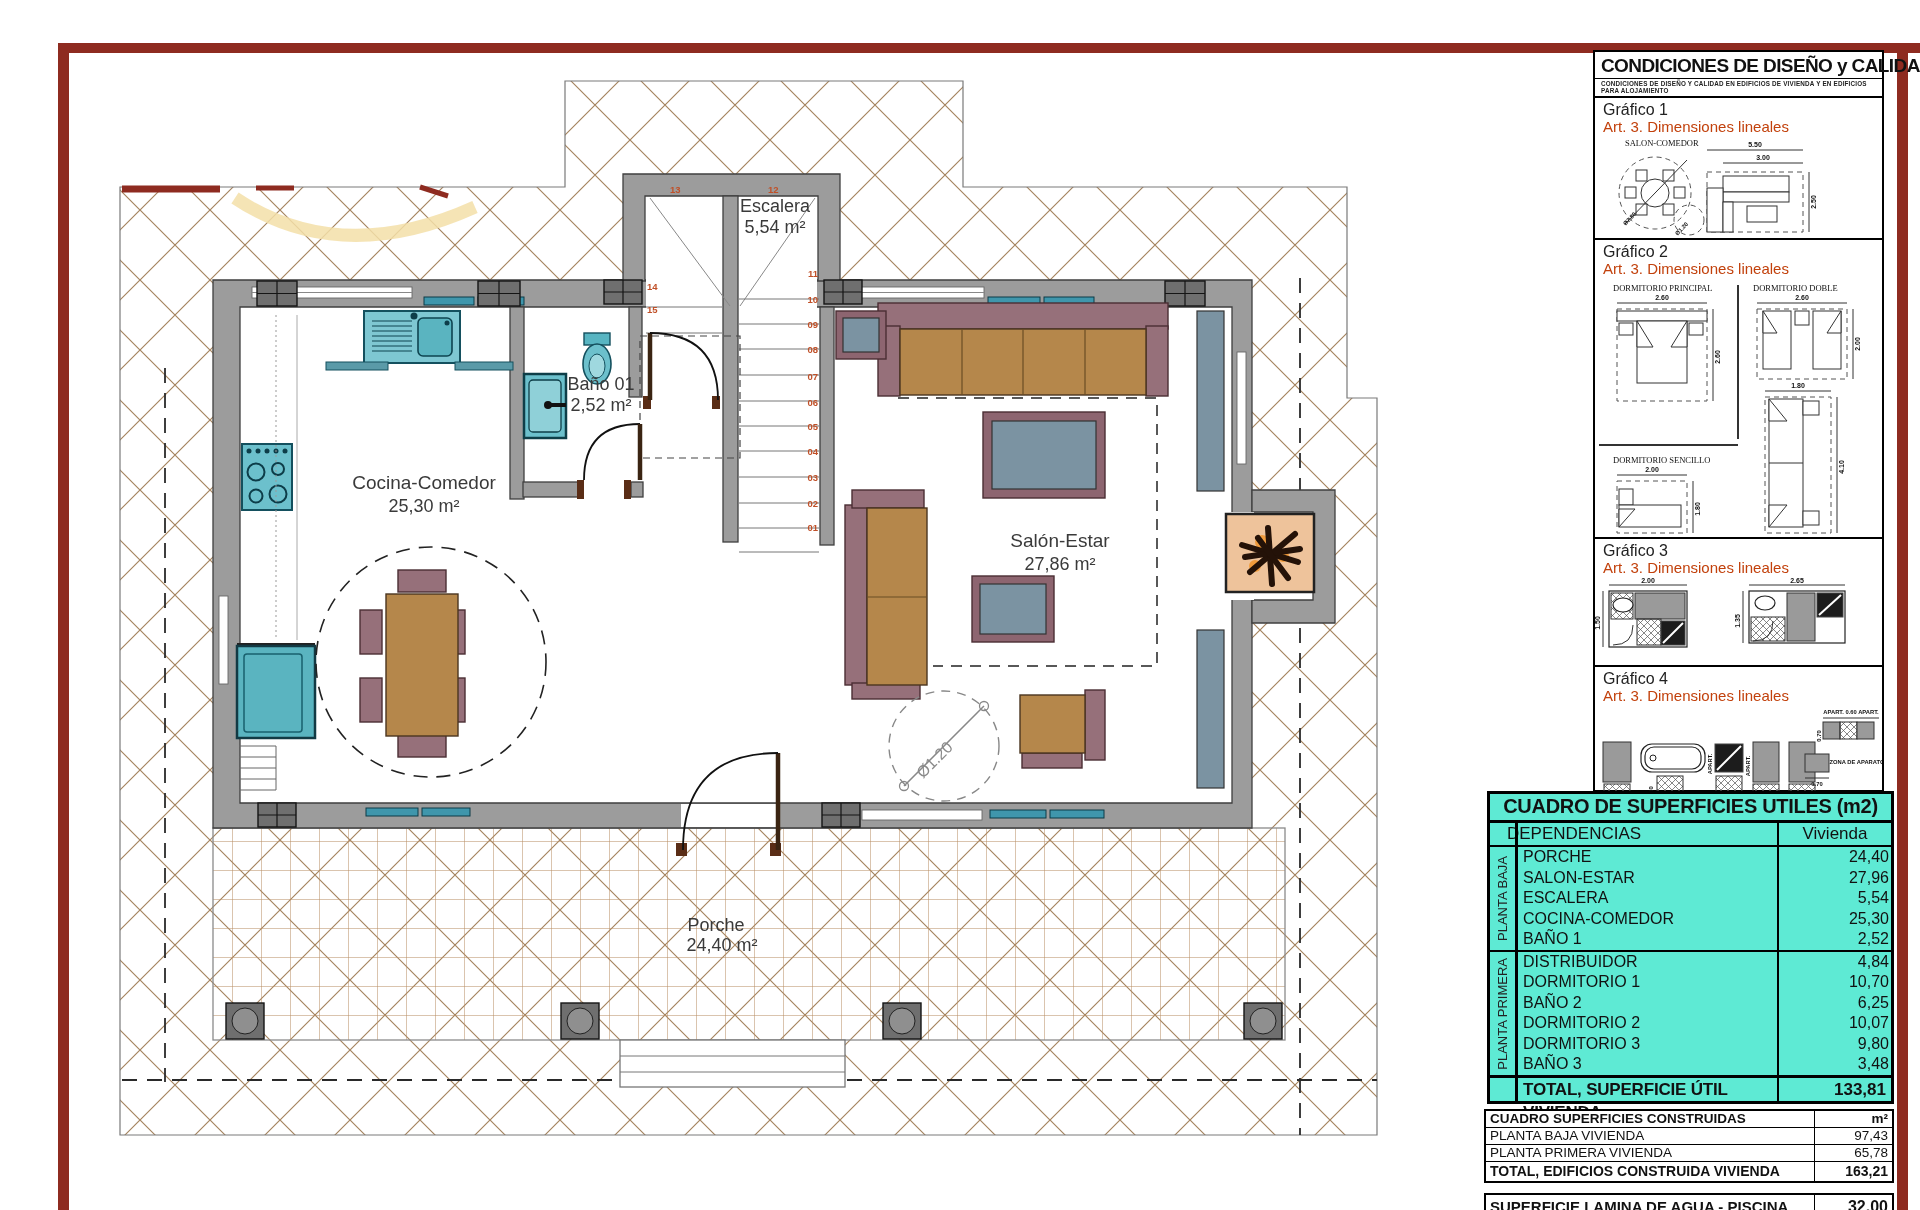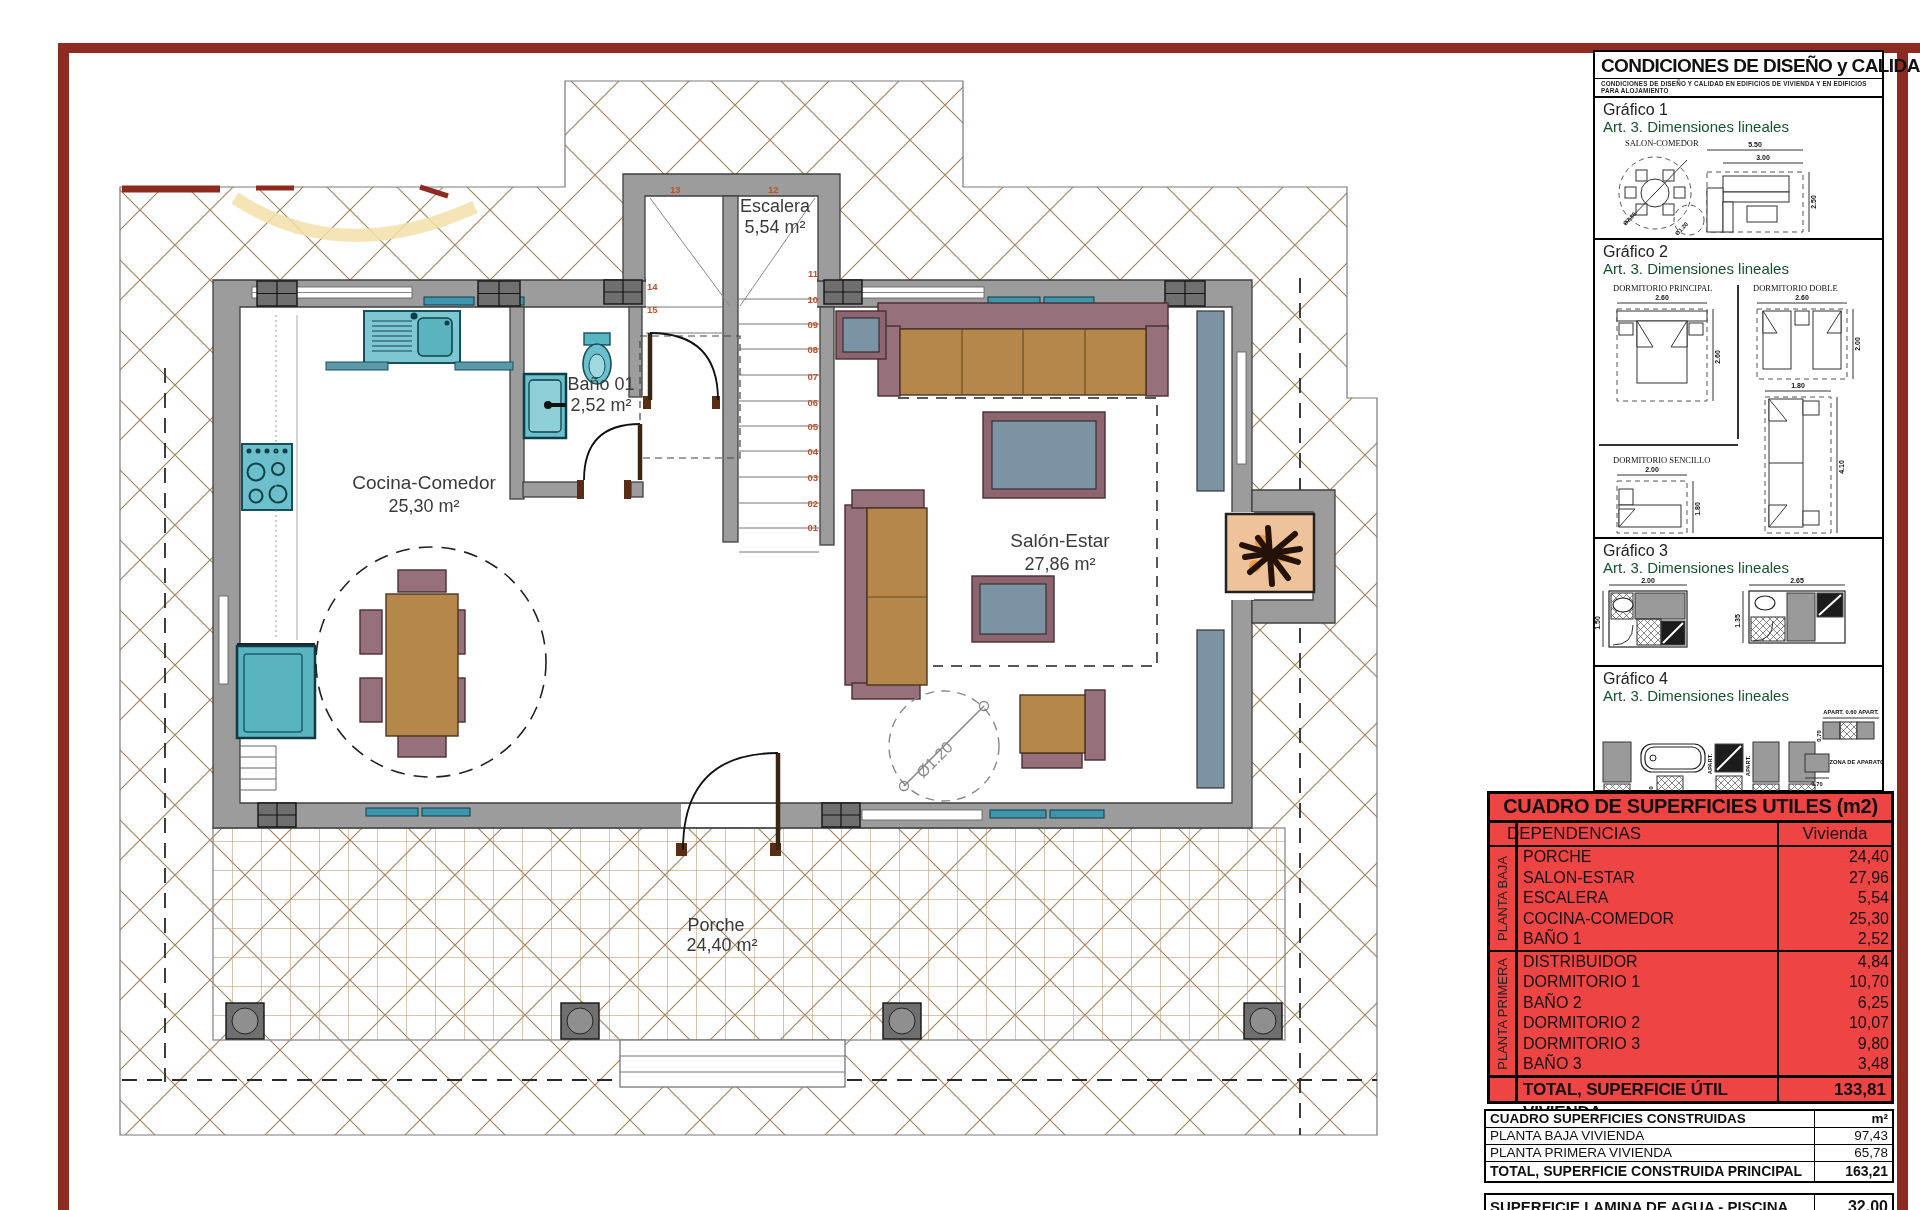--- a/index.html
+++ b/index.html
@@ -33,33 +33,33 @@
   .thin{stroke:#888;stroke-width:1;fill:none;}
   
   .panel{position:absolute;left:1593px;top:50px;width:291px;height:742px;border:2px solid #000;
          background:#fff;box-sizing:border-box;}
   .p-title{font-weight:bold;font-size:19px;letter-spacing:-0.6px;padding:3px 5px 1px 6px;white-space:nowrap;}
   .p-sub{font-size:6.3px;font-weight:bold;color:#222;padding:1px 6px 2px 6px;border-top:1.5px solid #000;
          border-bottom:2.5px solid #000;letter-spacing:0.2px;}
   .g-sec{border-bottom:2px solid #000;position:relative;}
   .g-sec:last-child{border-bottom:none;}
   .g-lab{font-size:16px;color:#222;margin:3px 0 0 8px;line-height:1.12;}
-  .g-sub{font-size:15px;color:#14532d;margin:0 0 1px 8px;line-height:1.1;}
+  .g-sub{font-size:15px;color:#c2410c;margin:0 0 1px 8px;line-height:1.1;}
   .g-svg{position:relative;display:block;}
   .dln{stroke:#333;stroke-width:1;fill:none;}
   .ddash{fill:none;stroke:#555;stroke-width:1;stroke-dasharray:5 4;}
   .dtxt{font-size:7px;font-weight:bold;fill:#111;text-anchor:middle;}
   .dtxt5{font-size:5.8px;font-weight:bold;fill:#111;text-anchor:middle;}
   .cap{font-family:"Liberation Serif",serif;font-size:8.5px;fill:#111;}
   .greyz{fill:#9a9a9a;stroke:#333;stroke-width:1;}
   .xhs{fill:url(#xh);stroke:#333;stroke-width:1;}
   .blk{fill:#1c1c1c;stroke:#444;stroke-width:1;}
   .wht{fill:#fff;stroke:#222;stroke-width:1.2;}
   
-  .ut{position:absolute;left:1487px;top:791px;width:407px;border:3px solid #000;background:#ef4444;box-sizing:border-box;}
+  .ut{position:absolute;left:1487px;top:791px;width:407px;border:3px solid #000;background:#5eead4;box-sizing:border-box;}
   .ut-title{font-weight:bold;font-size:20px;text-align:center;height:26px;line-height:25px;
             border-bottom:3px solid #000;letter-spacing:-0.3px;}
   .ut-body{position:relative;}
   .ut-gutline{position:absolute;left:25px;top:0;bottom:0;width:2.5px;background:#000;}
   .ut-valline{position:absolute;right:112px;top:0;bottom:0;width:2.5px;background:#000;}
   .ut-hrow{display:flex;height:22px;line-height:22px;border-bottom:2.5px solid #000;font-size:17px;}
   .ut-hdep{flex:1;padding-left:17px;}
   .ut-hviv{width:112px;text-align:center;}
   .ut-row{display:flex;height:20.5px;line-height:20.5px;font-size:16px;}
   .ut-row .n{flex:1;padding-left:33px;}
@@ -681,21 +681,21 @@
       </div>
       <div class="bt-row">
         <div class="bt-n">PLANTA BAJA VIVIENDA</div>
         <div class="bt-v">97,43</div>
       </div>
       <div class="bt-row">
         <div class="bt-n">PLANTA PRIMERA VIVIENDA</div>
         <div class="bt-v">65,78</div>
       </div>
       <div class="bt-row bt-total">
-        <div class="bt-n">TOTAL, SUPERFICIE CONSTRUIDA PRINCIPAL</div>
+        <div class="bt-n">TOTAL, EDIFICIOS CONSTRUIDA VIVIENDA</div>
         <div class="bt-v">163,21</div>
       </div>
     </div>
     <div class="bt-gap"></div>
     <div class="bt-pool">
       <div class="bt-n">SUPERFICIE LAMINA DE AGUA - PISCINA</div>
       <div class="bt-v">32,00</div>
     </div>
   </section>
 </div>

